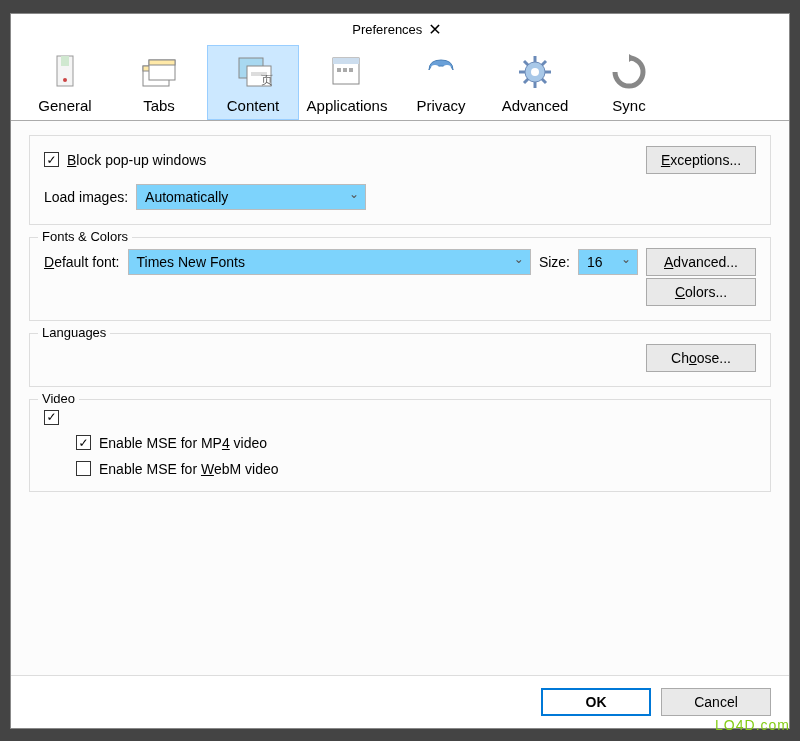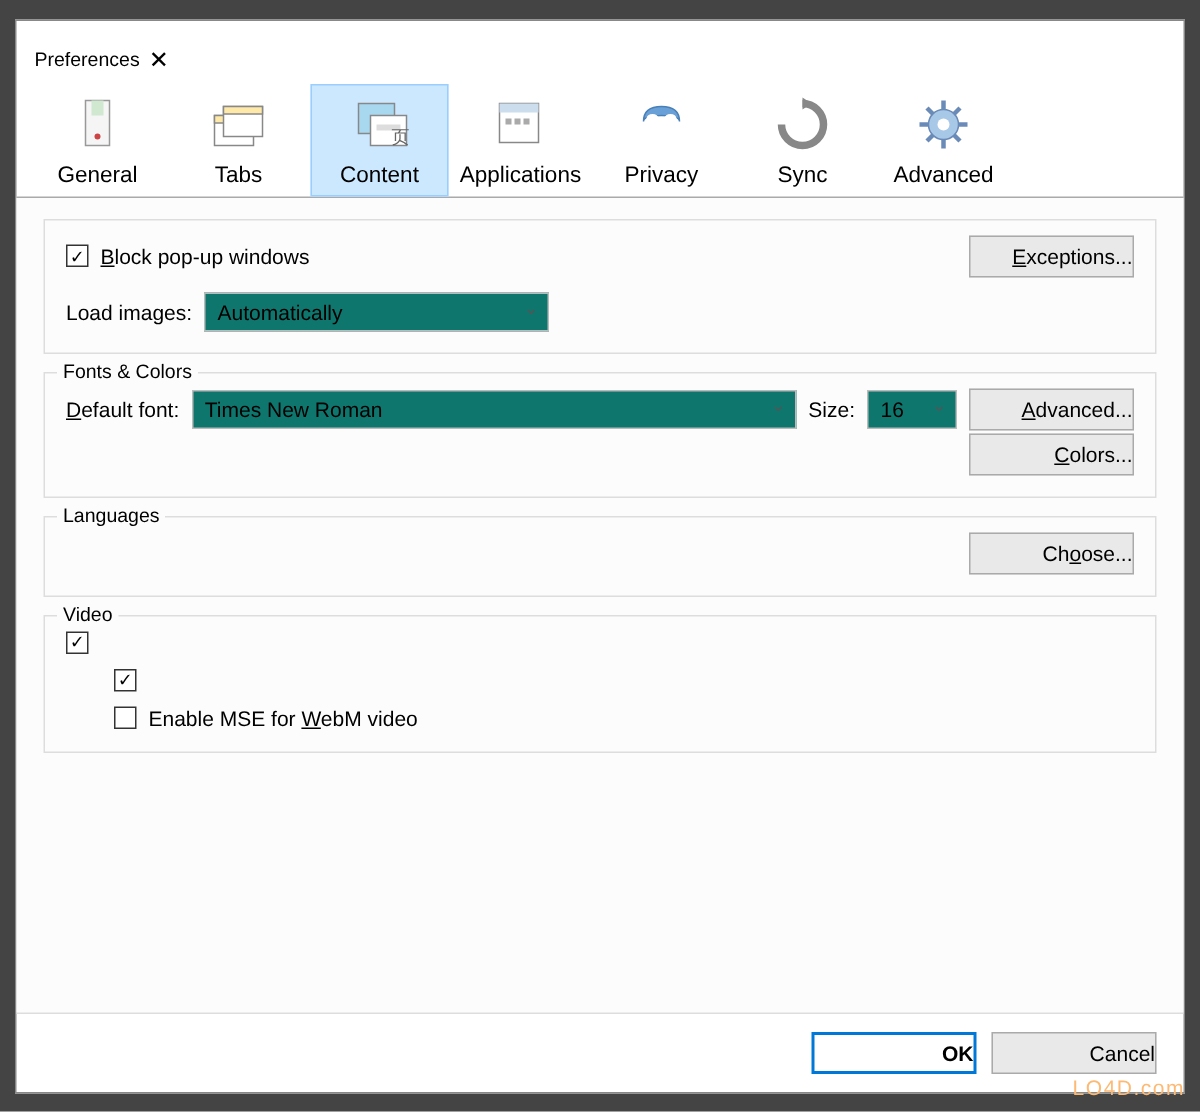--- a/index.html
+++ b/index.html
@@ -17,22 +17,22 @@
   width: 780px;
   height: 716px;
   background: #fff;
   border: 1px solid #888;
   display: flex;
   flex-direction: column;
 }
 .titlebar {
   display: flex;
   align-items: center;
-  justify-content: flex-start;
-  padding: 16px 12px 4px 12px;
+  justify-content: center;
+  padding: 6px 12px 4px 12px;
   font-size: 13px;
 }
 .titlebar .close { font-size: 16px; cursor: pointer; padding: 0 6px; }
 .toolbar {
   display: flex;
   border-bottom: 1px solid #aaa;
   padding: 2px 8px 0 8px;
   gap: 2px;
 }
 .tool {
@@ -73,27 +73,27 @@
 label { font-size: 14px; }
 .chk {
   width: 15px; height: 15px; border: 1px solid #333; display: inline-flex;
   align-items: center; justify-content: center; font-size: 12px; background: #fff;
 }
 .btn {
   border: 1px solid #aaa;
   background: #e9e9e9;
   padding: 5px 0;
   min-width: 110px;
-  text-align: right;
+  text-align: center;
   font-size: 14px;
   cursor: pointer;
 }
 .select {
   border: 1px solid #bbb;
-  background: #0f766e;
+  background: #7dd3fc;
   padding: 4px 22px 4px 8px;
   font-size: 14px;
   position: relative;
   cursor: pointer;
 }
 .select::after {
   content: "⌄";
   position: absolute;
   right: 6px;
   top: 2px;
@@ -107,21 +107,21 @@
   padding: 12px 18px;
   border-top: 1px solid #ddd;
 }
 .btn.primary { background: #fff; border: 2px solid #0078d7; padding: 4px 0; font-weight: bold; }
 .u { text-decoration: underline; }
 .indent1 { margin-left: 32px; }
 .watermark {
   position: fixed;
   right: 10px;
   bottom: 8px;
-  color: #fdba74;
+  color: #84cc16;
   font-size: 14px;
   letter-spacing: 1px;
   font-family: Arial, sans-serif;
 }
 </style>
 </head>
 <body>
 
 <div class="window">
   <div class="titlebar">
@@ -176,49 +176,49 @@
     </div>
     <div class="tool">
       <span class="icon">
         <svg width="40" height="40">
             <path d="M8 18 Q8 8 20 8 Q32 8 32 18 Q32 14 20 14 Q8 14 8 18 Z" fill="#6aa0d8" stroke="#4a80b8"></path>
             <ellipse cx="14" cy="16" rx="4" ry="3" fill="#fff"></ellipse>
             <ellipse cx="26" cy="16" rx="4" ry="3" fill="#fff"></ellipse>
           </svg>
       </span>
       <span class="lab">Privacy</span>
-    </div>
-    <div class="tool">
-      <span class="icon">
-        <svg width="40" height="40">
-            <path d="M20 6 A14 14 0 1 1 6 20" fill="none" stroke="#888" stroke-width="5"></path>
-            <polygon points="20,2 20,10 26,6" fill="#888"></polygon>
-          </svg>
-      </span>
-      <span class="lab">Sync</span>
     </div>
     <div class="tool">
       <span class="icon">
         <svg width="40" height="40">
             <circle cx="20" cy="20" r="10" fill="#a8c8e8" stroke="#6a8ab8"></circle>
             <circle cx="20" cy="20" r="4" fill="#fff"></circle>
             <g stroke="#6a8ab8" stroke-width="3">
               <line x1="20" y1="4" x2="20" y2="10"></line>
               <line x1="20" y1="30" x2="20" y2="36"></line>
               <line x1="4" y1="20" x2="10" y2="20"></line>
               <line x1="30" y1="20" x2="36" y2="20"></line>
               <line x1="9" y1="9" x2="13" y2="13"></line>
               <line x1="27" y1="27" x2="31" y2="31"></line>
               <line x1="31" y1="9" x2="27" y2="13"></line>
               <line x1="13" y1="27" x2="9" y2="31"></line>
             </g>
           </svg>
       </span>
       <span class="lab">Advanced</span>
     </div>
+    <div class="tool">
+      <span class="icon">
+        <svg width="40" height="40">
+            <path d="M20 6 A14 14 0 1 1 6 20" fill="none" stroke="#888" stroke-width="5"></path>
+            <polygon points="20,2 20,10 26,6" fill="#888"></polygon>
+          </svg>
+      </span>
+      <span class="lab">Sync</span>
+    </div>
   </div>
 
   <div class="content">
 
     <div class="group">
       <div class="row" style="margin-bottom:10px">
         <span class="chk">✓</span>
         <label><span class="u">B</span><span>lock pop-up windows</span></label>
         <span class="spacer"></span>
         <span class="btn"><span class="u">E</span><span>xceptions...</span></span>
@@ -226,21 +226,21 @@
       <div class="row">
         <label>Load images:</label>
         <span class="select" style="width:230px">Automatically</span>
       </div>
     </div>
 
     <div class="group">
       <span class="legend">Fonts &amp; Colors</span>
       <div class="row" style="margin-bottom:2px">
         <label><span class="u">D</span><span>efault font:</span></label>
-        <span class="select" style="flex:1">Times New Roman</span>
+        <span class="select" style="flex:1">Times New Fonts</span>
         <label>Size:</label>
         <span class="select" style="width:60px">16</span>
         <span class="btn"><span class="u">A</span><span>dvanced...</span></span>
       </div>
       <div class="row">
         <span class="spacer"></span>
         <span class="btn"><span class="u">C</span><span>olors...</span></span>
       </div>
     </div>
 
@@ -252,20 +252,21 @@
       </div>
     </div>
 
     <div class="group">
       <span class="legend">Video</span>
       <div class="row" style="margin-bottom:10px">
         <span class="chk">✓</span>
       </div>
       <div class="row indent1" style="margin-bottom:10px">
         <span class="chk">✓</span>
+        <label><span>Enable MSE for MP</span><span class="u">4</span><span> video</span></label>
       </div>
       <div class="row indent1">
         <span class="chk"></span>
         <label><span>Enable MSE for </span><span class="u">W</span><span>ebM video</span></label>
       </div>
     </div>
 
   </div>
 
   <div class="footer">

